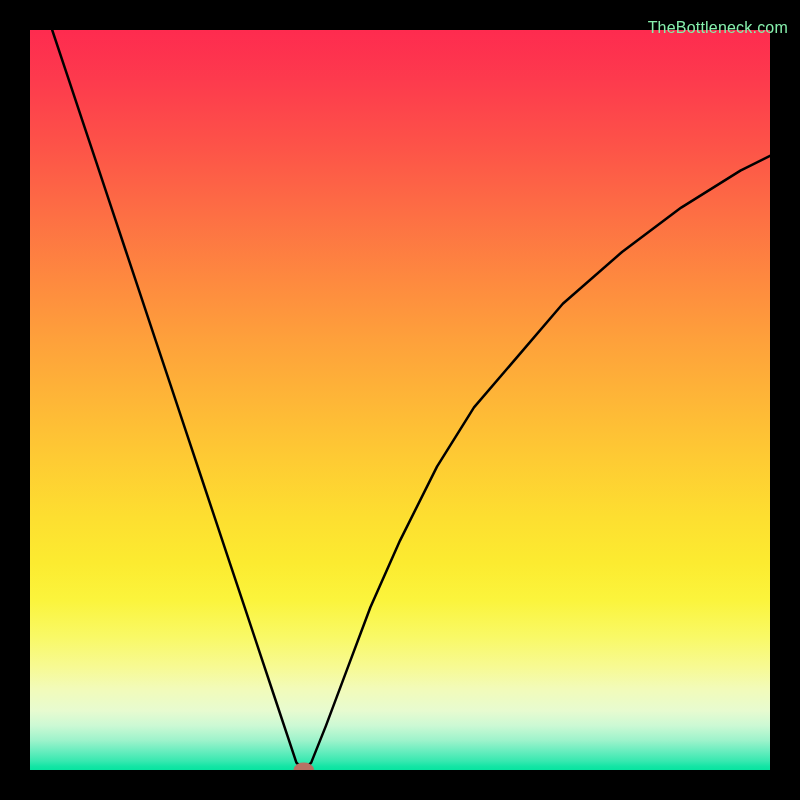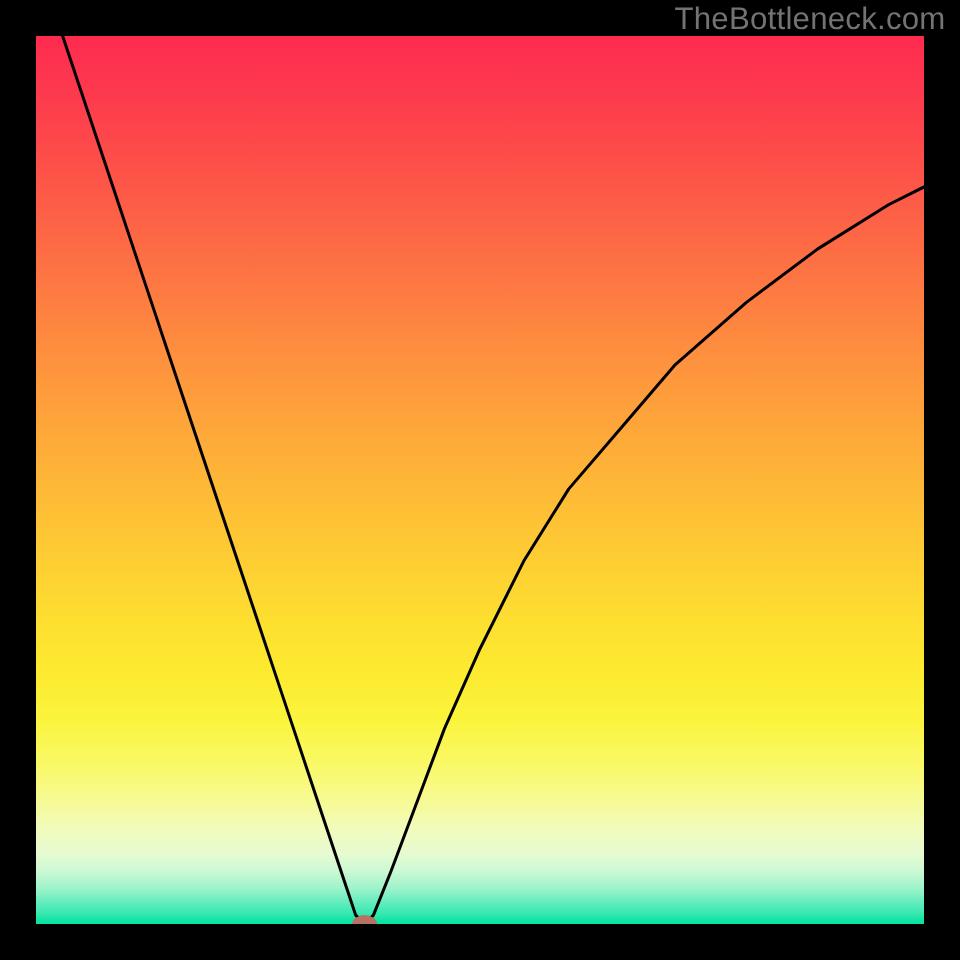--- a/index.html
+++ b/index.html
@@ -14,24 +14,24 @@
   .frame {
     position: absolute;
     top: 0;
     left: 0;
     width: 800px;
     height: 800px;
     background: #000;
   }
   .watermark {
     position: absolute;
-    top: 0;
+    top: 19px;
     right: 12px;
-    color: #737373;
-    font-size: 26px;
+    color: #86efac;
+    font-size: 16px;
     font-weight: 400;
     letter-spacing: 0.2px;
     z-index: 10;
   }
   .plot-area {
     position: absolute;
     left: 30px;
     top: 30px;
     width: 740px;
     height: 740px;

